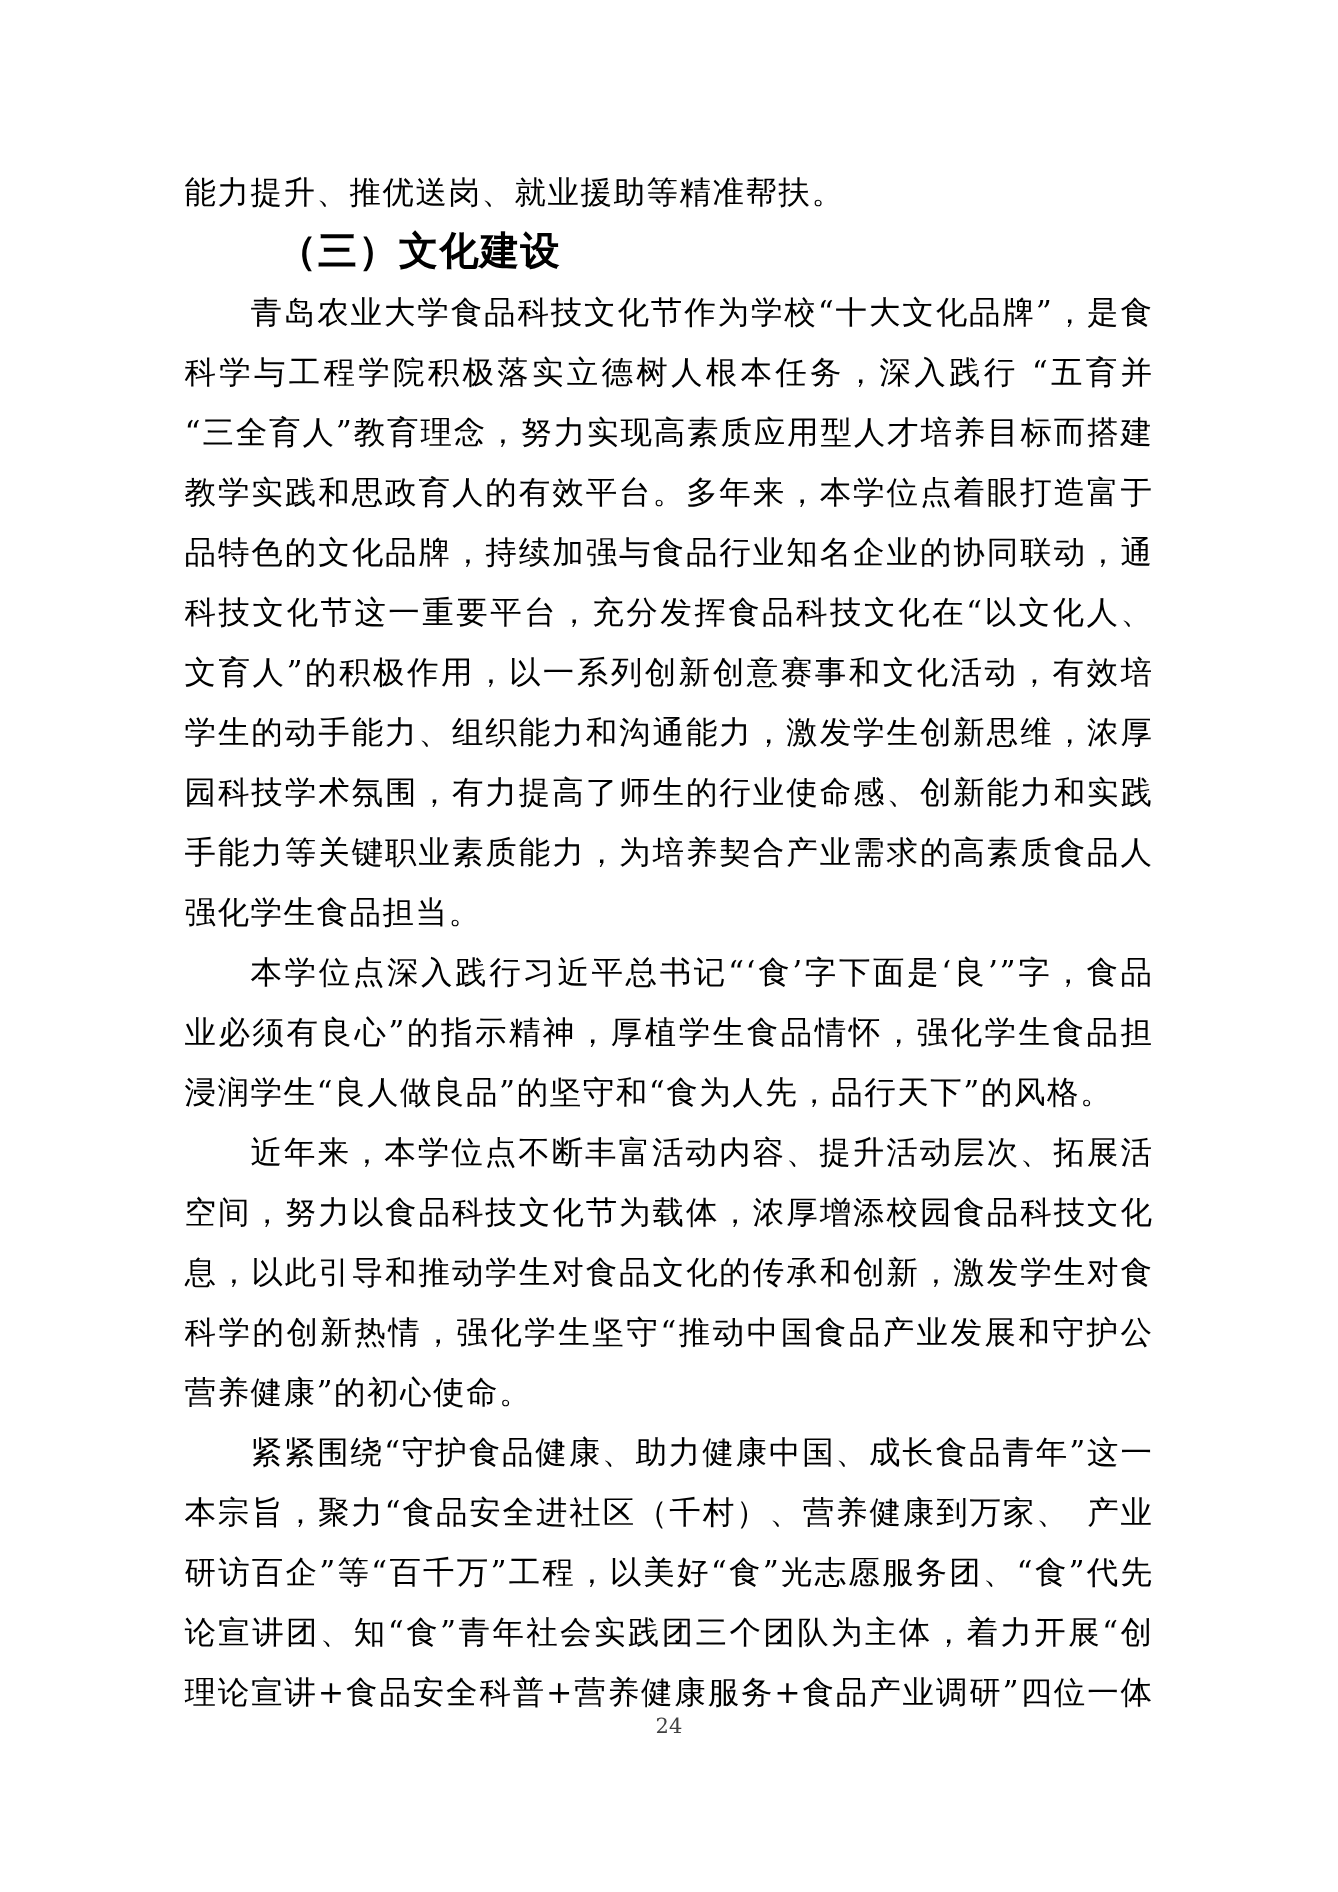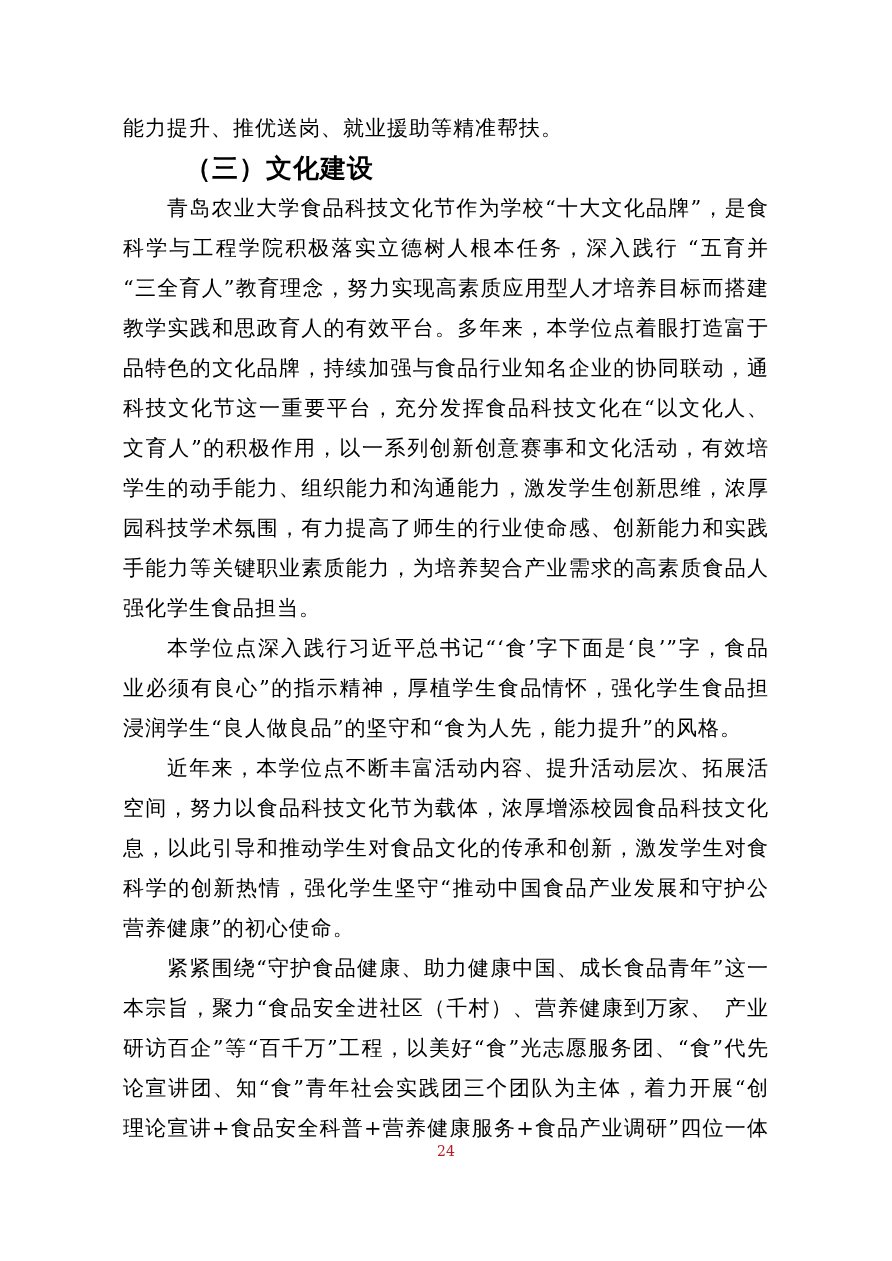--- a/index.html
+++ b/index.html
@@ -47,21 +47,21 @@
     white-space: nowrap;
   }
   .page-number {
     position: absolute;
     top: 1141px;
     left: 0;
     width: 892px;
     text-align: center;
     font-size: 14px;
     line-height: 20px;
-    color: #b91c1c;
+    color: #404040;
   }
 </style>
 </head>
 <body>
 
 <div class="page">
   <div class="textblock">
     <div class="line">能力提升、推优送岗、就业援助等精准帮扶。</div>
     <div class="line heading">（三）文化建设</div>
     <div class="line j indent">青岛农业大学食品科技文化节作为学校“十大文化品牌”，是食品</div>
@@ -70,21 +70,21 @@
     <div class="line j">教学实践和思政育人的有效平台。多年来，本学位点着眼打造富于食</div>
     <div class="line j">品特色的文化品牌，持续加强与食品行业知名企业的协同联动，通过</div>
     <div class="line j">科技文化节这一重要平台，充分发挥食品科技文化在“以文化人、以</div>
     <div class="line j">文育人”的积极作用，以一系列创新创意赛事和文化活动，有效培养</div>
     <div class="line j">学生的动手能力、组织能力和沟通能力，激发学生创新思维，浓厚校</div>
     <div class="line j">园科技学术氛围，有力提高了师生的行业使命感、创新能力和实践动</div>
     <div class="line j">手能力等关键职业素质能力，为培养契合产业需求的高素质食品人才</div>
     <div class="line">强化学生食品担当。</div>
     <div class="line j indent">本学位点深入践行习近平总书记“‘食’字下面是‘良’”字，食品行</div>
     <div class="line j">业必须有良心”的指示精神，厚植学生食品情怀，强化学生食品担当，</div>
-    <div class="line">浸润学生“良人做良品”的坚守和“食为人先，能力提升”的风格。</div>
+    <div class="line">浸润学生“良人做良品”的坚守和“食为人先，品行天下”的风格。</div>
     <div class="line j indent">近年来，本学位点不断丰富活动内容、提升活动层次、拓展活动</div>
     <div class="line j">空间，努力以食品科技文化节为载体，浓厚增添校园食品科技文化气</div>
     <div class="line j">息，以此引导和推动学生对食品文化的传承和创新，激发学生对食品</div>
     <div class="line j">科学的创新热情，强化学生坚守“推动中国食品产业发展和守护公众</div>
     <div class="line">营养健康”的初心使命。</div>
     <div class="line j indent">紧紧围绕“守护食品健康、助力健康中国、成长食品青年”这一根</div>
     <div class="line j">本宗旨，聚力“食品安全进社区（千村）、营养健康到万家、 产业调</div>
     <div class="line j">研访百企”等“百千万”工程，以美好“食”光志愿服务团、“食”代先锋理</div>
     <div class="line j">论宣讲团、知“食”青年社会实践团三个团队为主体，着力开展“创新</div>
     <div class="line j">理论宣讲+食品安全科普+营养健康服务+食品产业调研”四位一体的</div>

